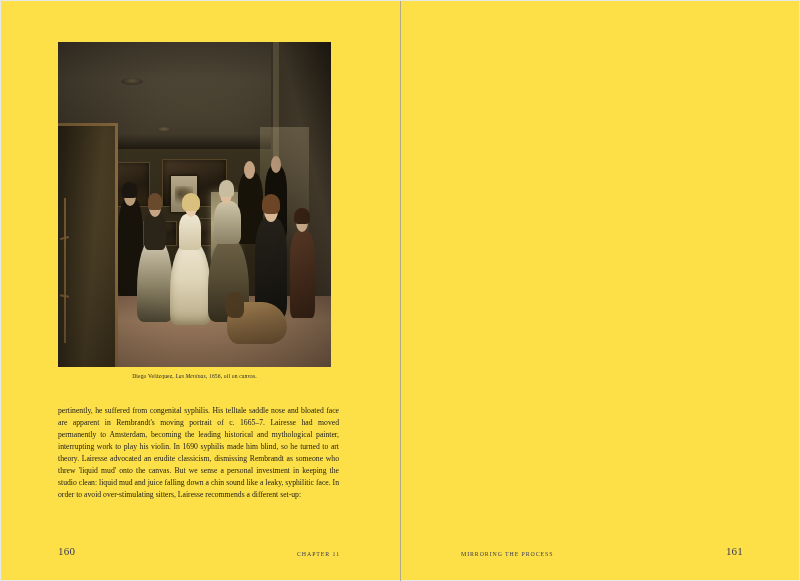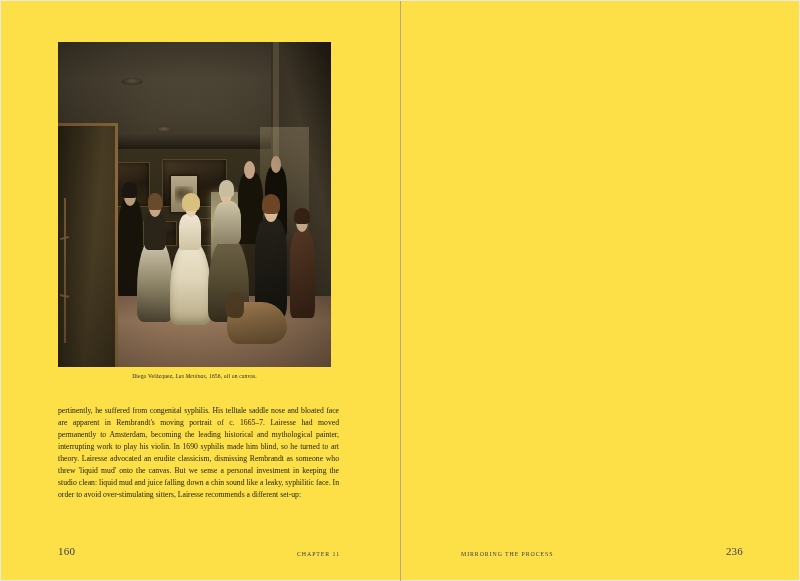--- a/index.html
+++ b/index.html
@@ -347,16 +347,16 @@
       <p>pertinently, he suffered from congenital syphilis. His telltale saddle nose and bloated face are apparent in Rembrandt's moving portrait of c. 1665–7. Lairesse had moved permanently to Amsterdam, becoming the leading historical and mythological painter, interrupting work to play his violin. In 1690 syphilis made him blind, so he turned to art theory. Lairesse advocated an erudite classicism, dismissing Rembrandt as someone who threw 'liquid mud' onto the canvas. But we sense a personal investment in keeping the studio clean: liquid mud and juice falling down a chin sound like a leaky, syphilitic face. In order to avoid over-stimulating sitters, Lairesse recommends a different set-up:</p>
     </div>
 
     <div class="folio folio-left">160</div>
     <div class="running-head runhead-left">Chapter 11</div>
   </div>
 
   <div class="page page-right">
 
     <div class="running-head runhead-right">Mirroring the Process</div>
-    <div class="folio folio-right">236</div>
+    <div class="folio folio-right">161</div>
   </div>
 
 </div>
 
 </body></html>

